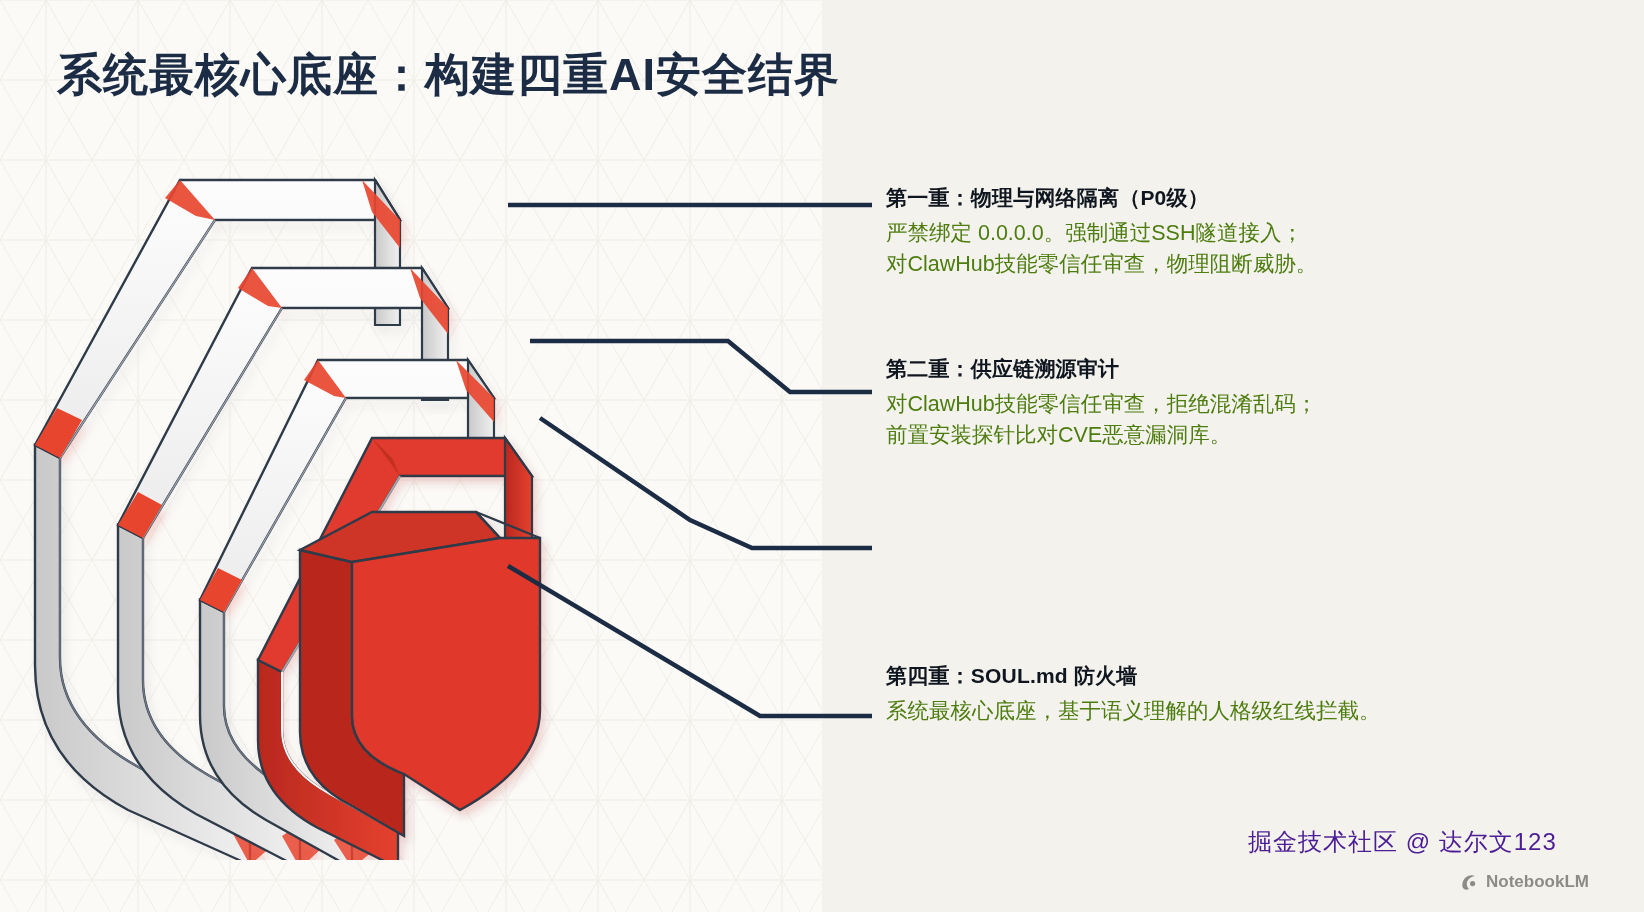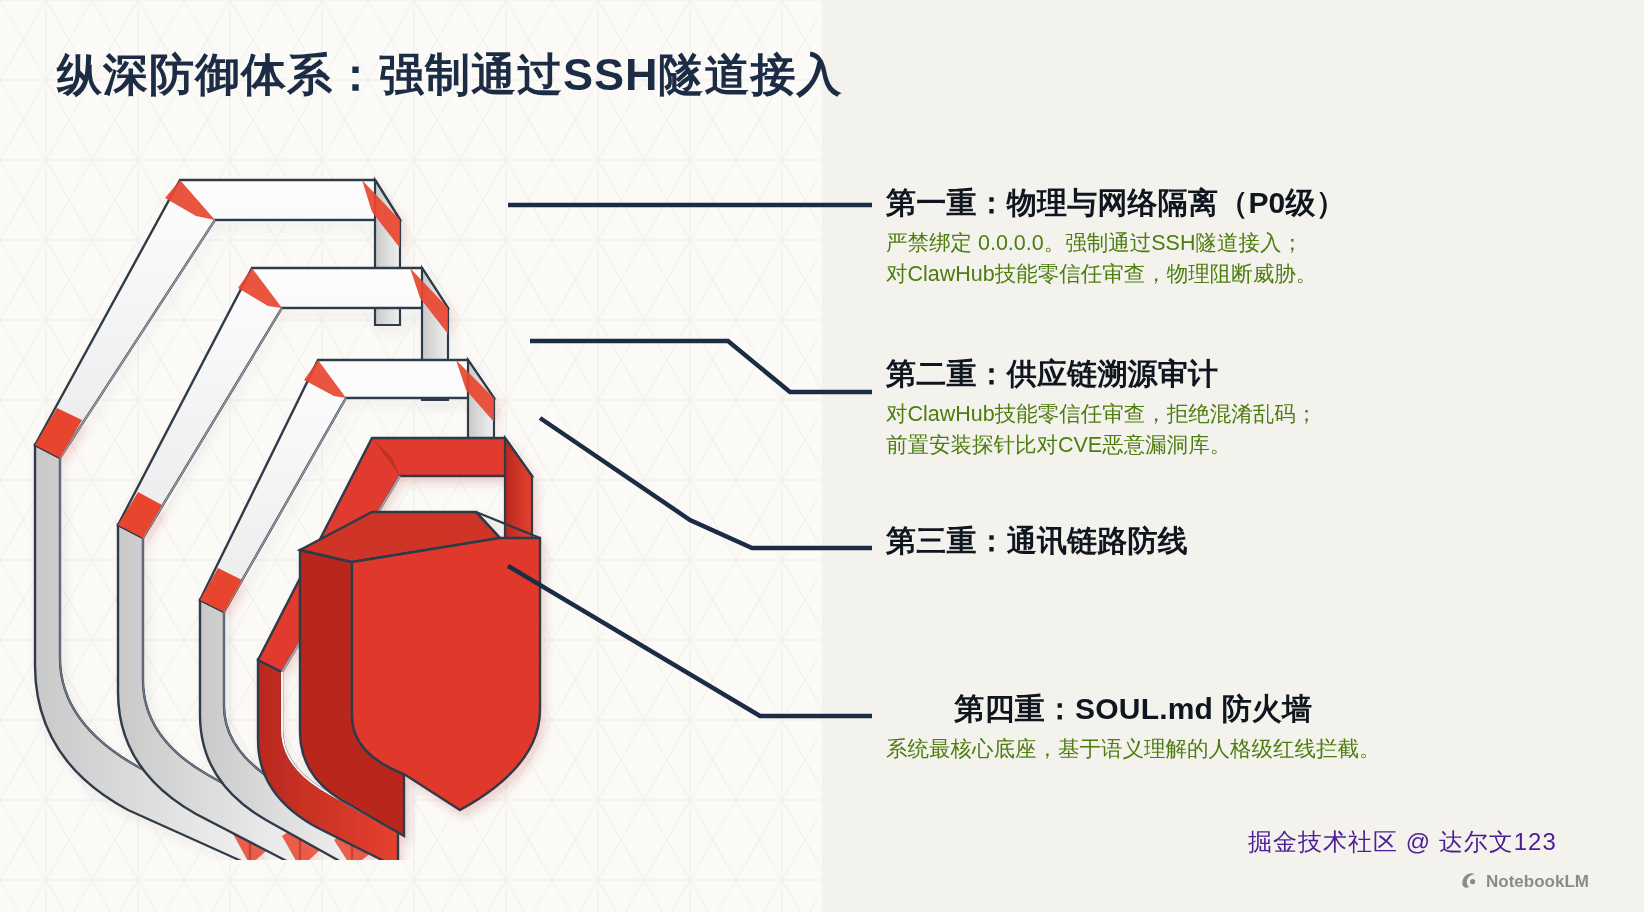--- a/index.html
+++ b/index.html
@@ -31,43 +31,43 @@
     position:absolute; left:57px; top:45px;
     font-size:45px; font-weight:bold; letter-spacing:1px;
     color:#1b2c44; white-space:nowrap;
     font-family:"Liberation Sans","DejaVu Sans",sans-serif;
   }
   #art{ position:absolute; left:0; top:120px; width:830px; height:740px; }
   #lines{ position:absolute; left:0; top:0; width:1644px; height:912px; pointer-events:none; }
 
   .item{ position:absolute; left:886px; }
   .item h3{
-    font-size:30px; font-weight:bold; color:#10161f;
+    font-size:21px; font-weight:bold; color:#10161f;
     letter-spacing:.2px; white-space:nowrap; line-height:1.1;
     font-family:"Liberation Sans","DejaVu Sans",sans-serif;
   }
   .item p{
     margin-top:9px; font-size:21.5px; color:#4d7c0f;
     line-height:1.42; white-space:nowrap;
     font-family:"Liberation Sans","DejaVu Sans",sans-serif;
   }
   #item-1{ top:186px; }
   #item-2{ top:357px; }
   #item-3{ top:524px; }
-  #item-4{ top:692px;text-align:center; }
+  #item-4{ top:664px; }
 
   #watermark{
     position:absolute; left:1248px; top:826px;
     font-size:24px; color:#4c1d95; letter-spacing:1px;
     white-space:nowrap;
     font-family:"Liberation Sans","DejaVu Sans",sans-serif;
   }
   #brand{
     position:absolute; left:1460px; top:872px;
-    display:flex; align-items:flex-start; gap:6px;
+    display:flex; align-items:flex-end; gap:6px;
     color:#8d8b86; font-size:17px; font-weight:bold;
     white-space:nowrap;
   }
   #brand svg{ display:block; }
 </style>
 </head>
 <body>
 
 <div id="slide">
 
@@ -210,31 +210,30 @@
 
   <div class="item" id="item-2">
     <h3>第二重：供应链溯源审计</h3>
     <p>
       <span>对ClawHub技能零信任审查，拒绝混淆乱码；</span><br>
       <span>前置安装探针比对CVE恶意漏洞库。</span>
     </p>
   </div>
 
   <div class="item" id="item-3">
-    <h3>第三重：通讯链路防线</h3>
   </div>
 
   <div class="item" id="item-4">
     <h3>第四重：SOUL.md 防火墙</h3>
     <p>
       <span>系统最核心底座，基于语义理解的人格级红线拦截。</span>
     </p>
   </div>
 
-  <div id="title">纵深防御体系：强制通过SSH隧道接入</div>
+  <div id="title">系统最核心底座：构建四重AI安全结界</div>
 
   <div id="watermark">掘金技术社区 @ 达尔文123</div>
 
   <div id="brand">
     <svg width="20" height="18" viewBox="0 0 20 18">
       <path d="M3 14 Q1 9 5 4 Q9 0 15 2 Q9 3 7 8 Q6 12 9 15 Q5 17 3 14 Z" fill="#8d8b86"></path>
       <circle cx="12.6" cy="9.6" r="2.6" fill="#8d8b86"></circle>
     </svg>
     <span>NotebookLM</span>
   </div>

